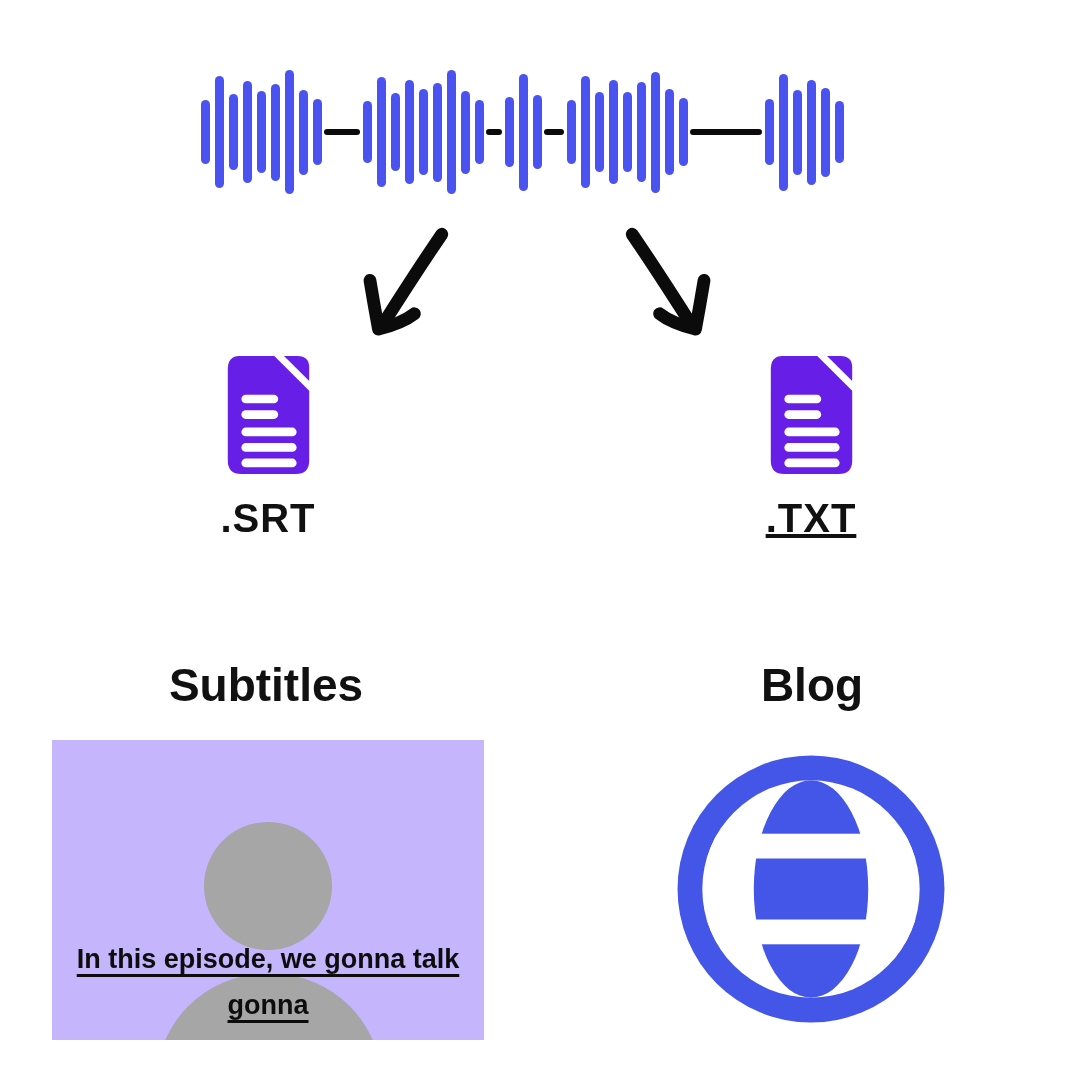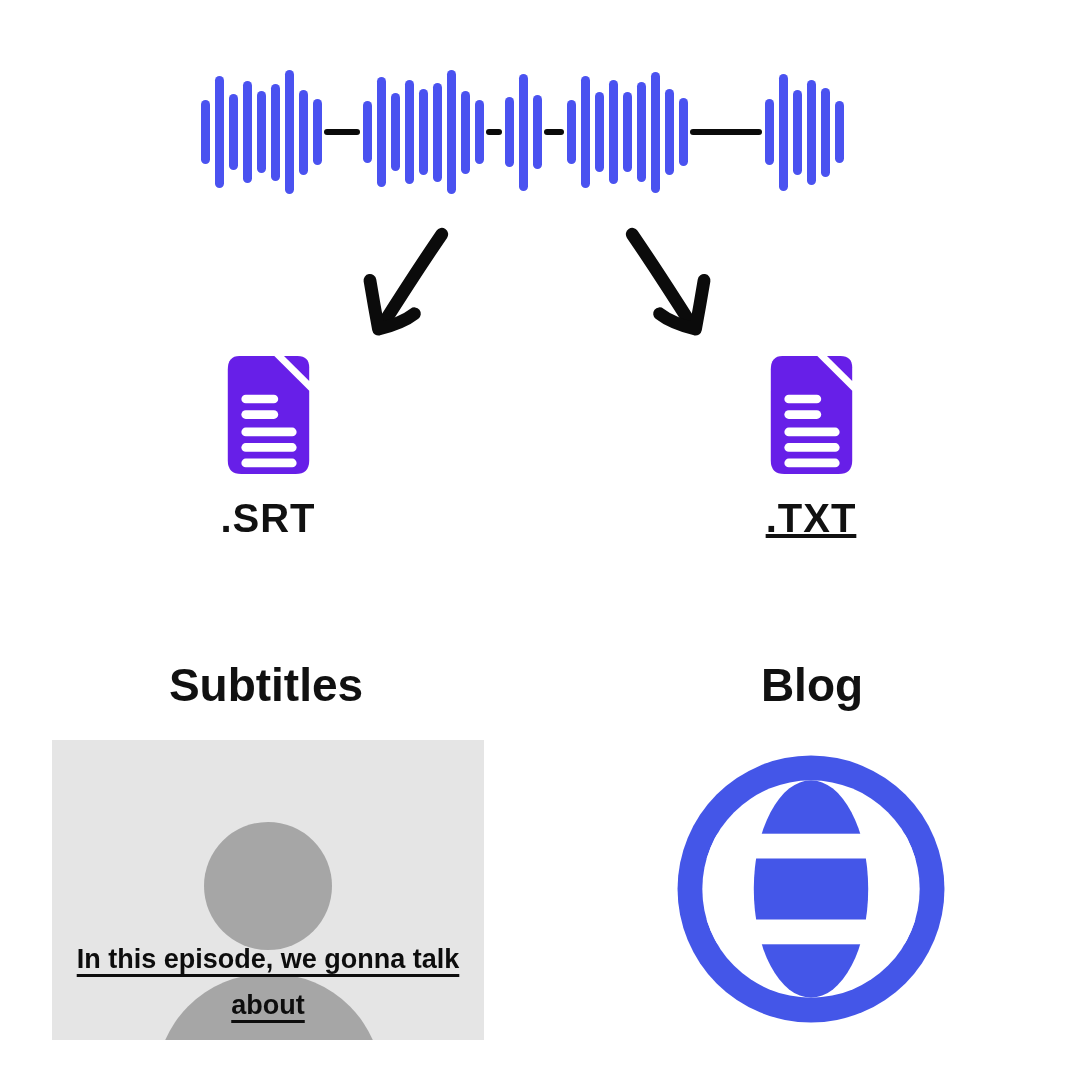--- a/index.html
+++ b/index.html
@@ -197,26 +197,26 @@
     <rect x="22" y="60" width="38" height="9" rx="4.5" fill="#ffffff"></rect>
     <rect x="22" y="78" width="57" height="9" rx="4.5" fill="#ffffff"></rect>
     <rect x="22" y="94" width="57" height="9" rx="4.5" fill="#ffffff"></rect>
     <rect x="22" y="110" width="57" height="9" rx="4.5" fill="#ffffff"></rect>
   </svg>
   <div class="file-label file-label-txt">.TXT</div>
 
   <div class="section-title title-blog">Blog</div>
   <div class="section-title title-subtitles">Subtitles</div>
 
-  <div class="video-frame" style="background: #e5e5e5;">
+  <div class="video-frame" style="background: #c4b5fd;">
     <div class="person-head" style="background: rgb(166, 166, 166);"></div>
     <div class="person-body" style="background: rgb(166, 166, 166);"></div>
     <div class="caption">
       <div class="caption-line">In this episode, we gonna talk</div>
-      <div class="caption-line">about</div>
+      <div class="caption-line">gonna</div>
     </div>
   </div>
 
   <svg class="globe" viewBox="0 0 150 150">
     <defs>
       <clipPath id="globe-inner">
           <circle cx="75" cy="75" r="57"></circle>
         </clipPath>
     </defs>
     <circle cx="75" cy="75" r="70" fill="#4456E8"></circle>

